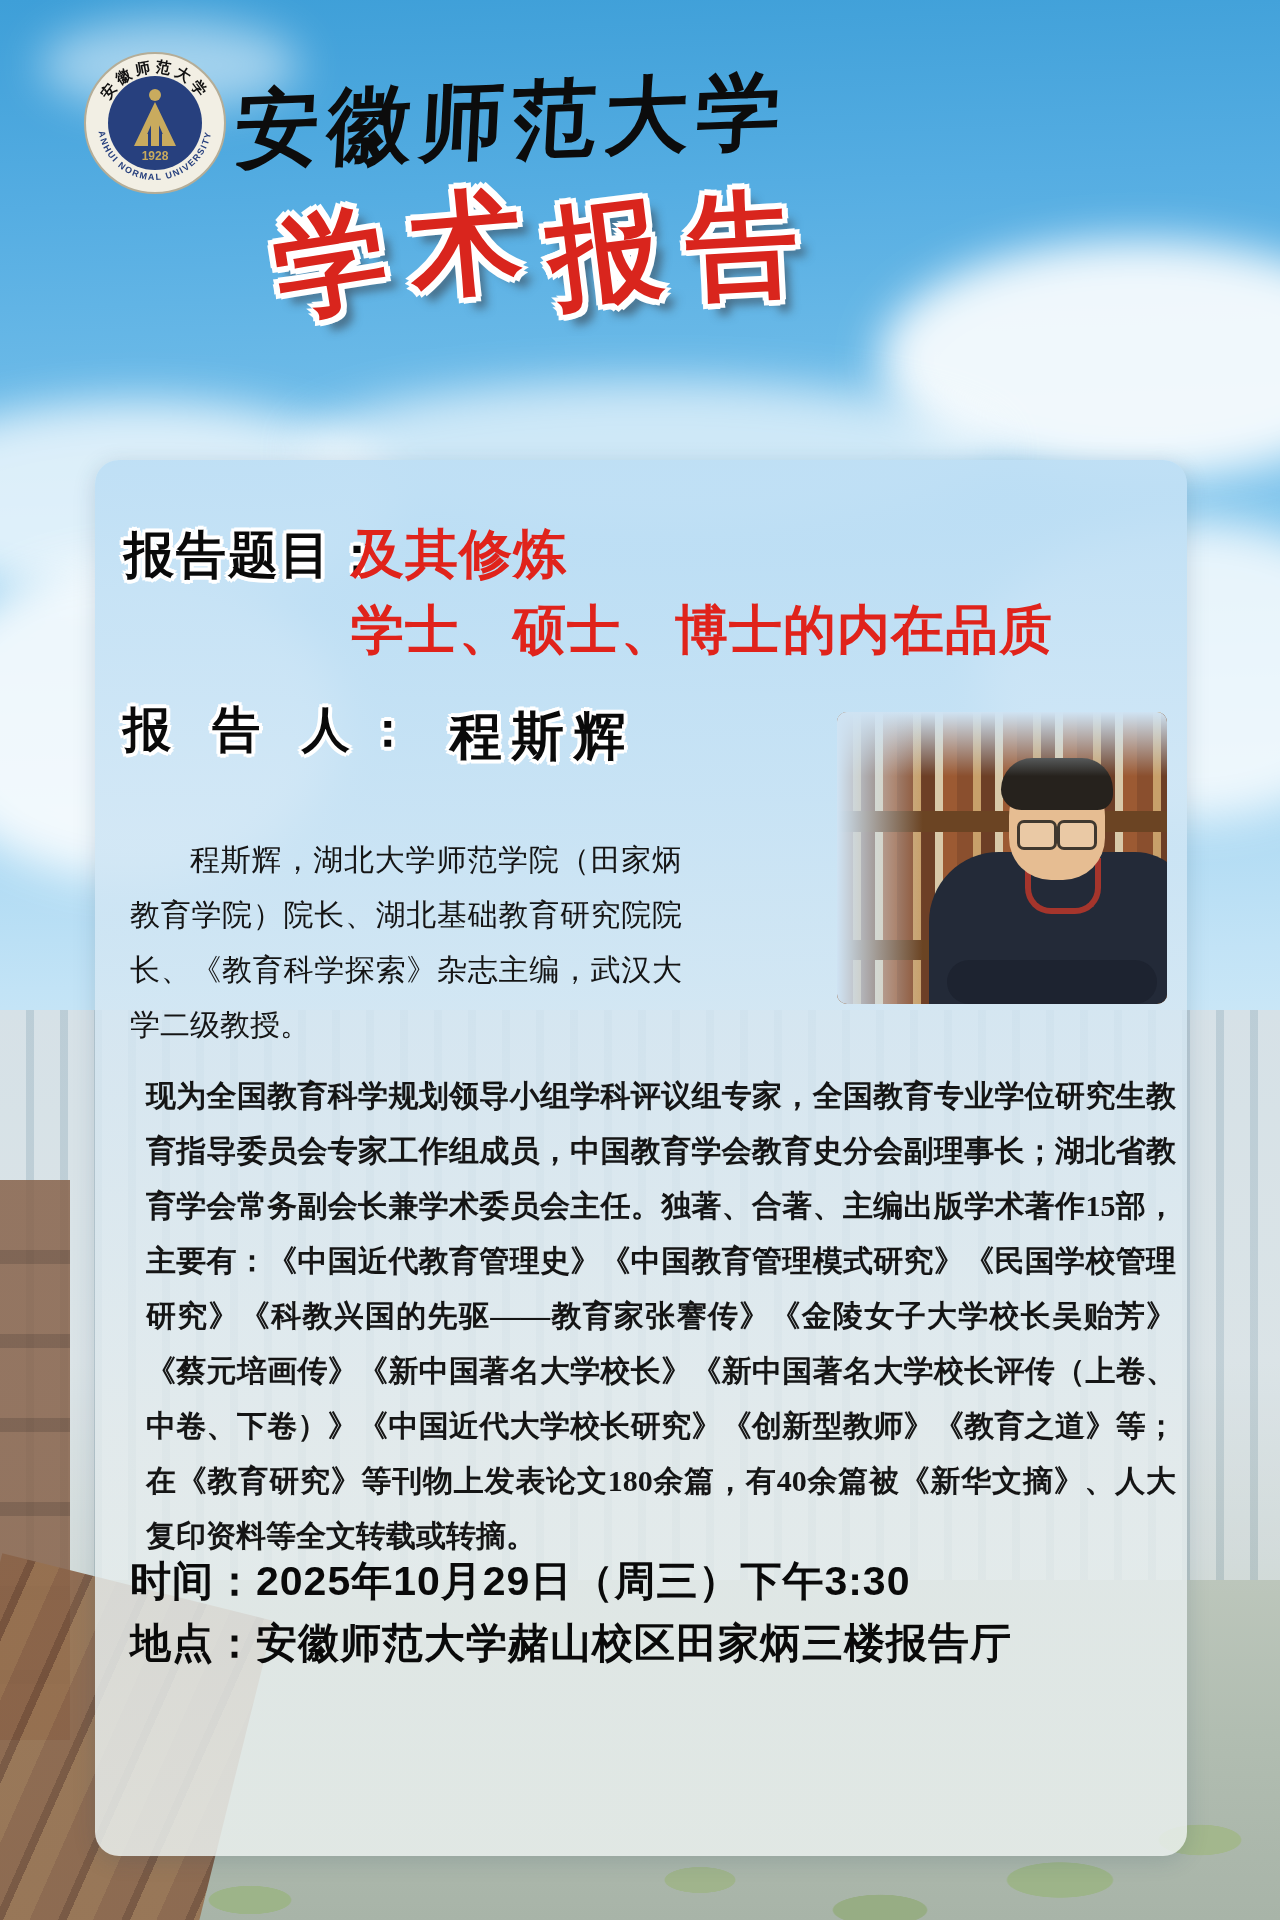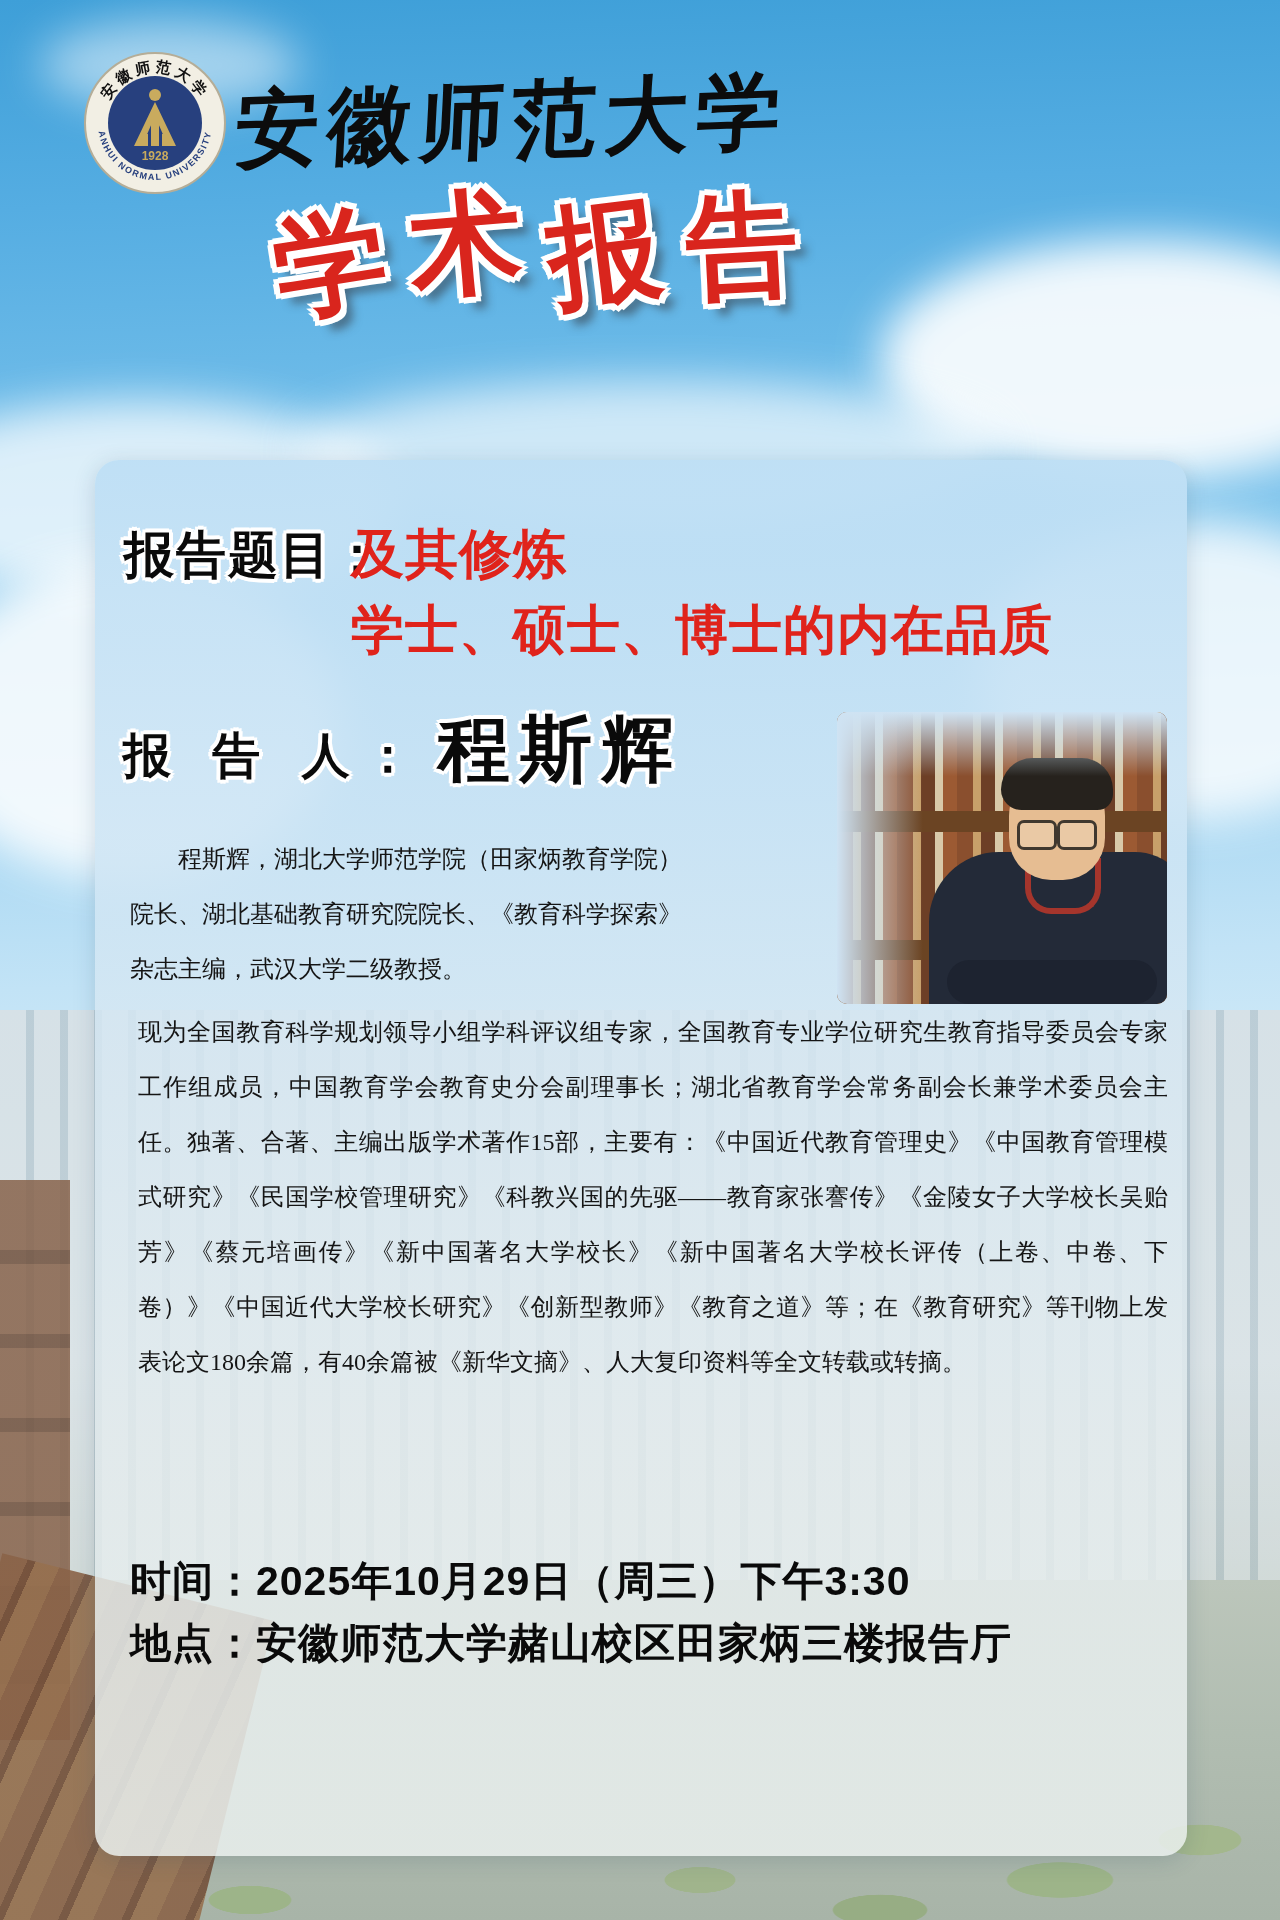--- a/index.html
+++ b/index.html
@@ -92,22 +92,22 @@
   }
   .topic-text{
     position:absolute;left:256px;top:56px;width:820px;
     font-size:53px;font-weight:900;color:#e0231b;line-height:76px;letter-spacing:1px;
   }
   .speaker-row{position:absolute;left:28px;top:232px;display:flex;align-items:flex-end;}
   .speaker-label{
     font-size:48px;font-weight:900;color:#0a0a0a;letter-spacing:14px;
   }
   .speaker-name{
-    font-size:72px;font-weight:900;color:#0a0a0a;letter-spacing:10px;
-    margin-left:12px;position:relative;top:10px;
+    font-size:52px;font-weight:900;color:#0a0a0a;letter-spacing:10px;
+    margin-left:24px;position:relative;top:10px;
   }
   
   .photo{
     position:absolute;left:742px;top:252px;width:330px;height:292px;
     border-radius:10px;overflow:hidden;
   }
   .ph-shelf{
     position:absolute;inset:0;
     background:
       linear-gradient(180deg,transparent 0 34%,#6b4423 34% 41%,transparent 41% 78%,#6b4423 78% 85%,transparent 85%),
@@ -142,24 +142,24 @@
   .ph-fade{
     position:absolute;inset:0;
     background:
       linear-gradient(90deg,#cfe3f3 0%,rgba(207,227,243,0) 26%),
       linear-gradient(180deg,#cfe3f3 0%,rgba(207,227,243,0) 22%);
   }
   
   .bio{
     position:absolute;left:35px;top:372px;width:1030px;
     font-family:"Liberation Serif","DejaVu Serif",serif;
-    font-size:24px;line-height:55px;color:#151515;text-align:justify;
+    font-size:30px;line-height:55px;color:#151515;text-align:justify;
   }
   .bio-p1{width:552px;text-indent:2em;margin:0;}
-  .bio-p2{width:1030px;margin:8px;}
+  .bio-p2{width:1030px;margin:16px;font-weight:bold;}
   
   .details{position:absolute;left:35px;top:1090px;}
   .detail-line{
     font-size:41px;font-weight:900;color:#0a0a0a;line-height:62px;letter-spacing:1px;
   }
   
   .footer{position:absolute;left:480px;top:1214px;width:430px;text-align:center;}
   .footer-org{font-size:43px;font-weight:900;color:#0a0a0a;letter-spacing:8px;}
   .footer-date{font-size:41px;font-weight:900;color:#0a0a0a;margin-top:26px;letter-spacing:2px;}
 </style>

